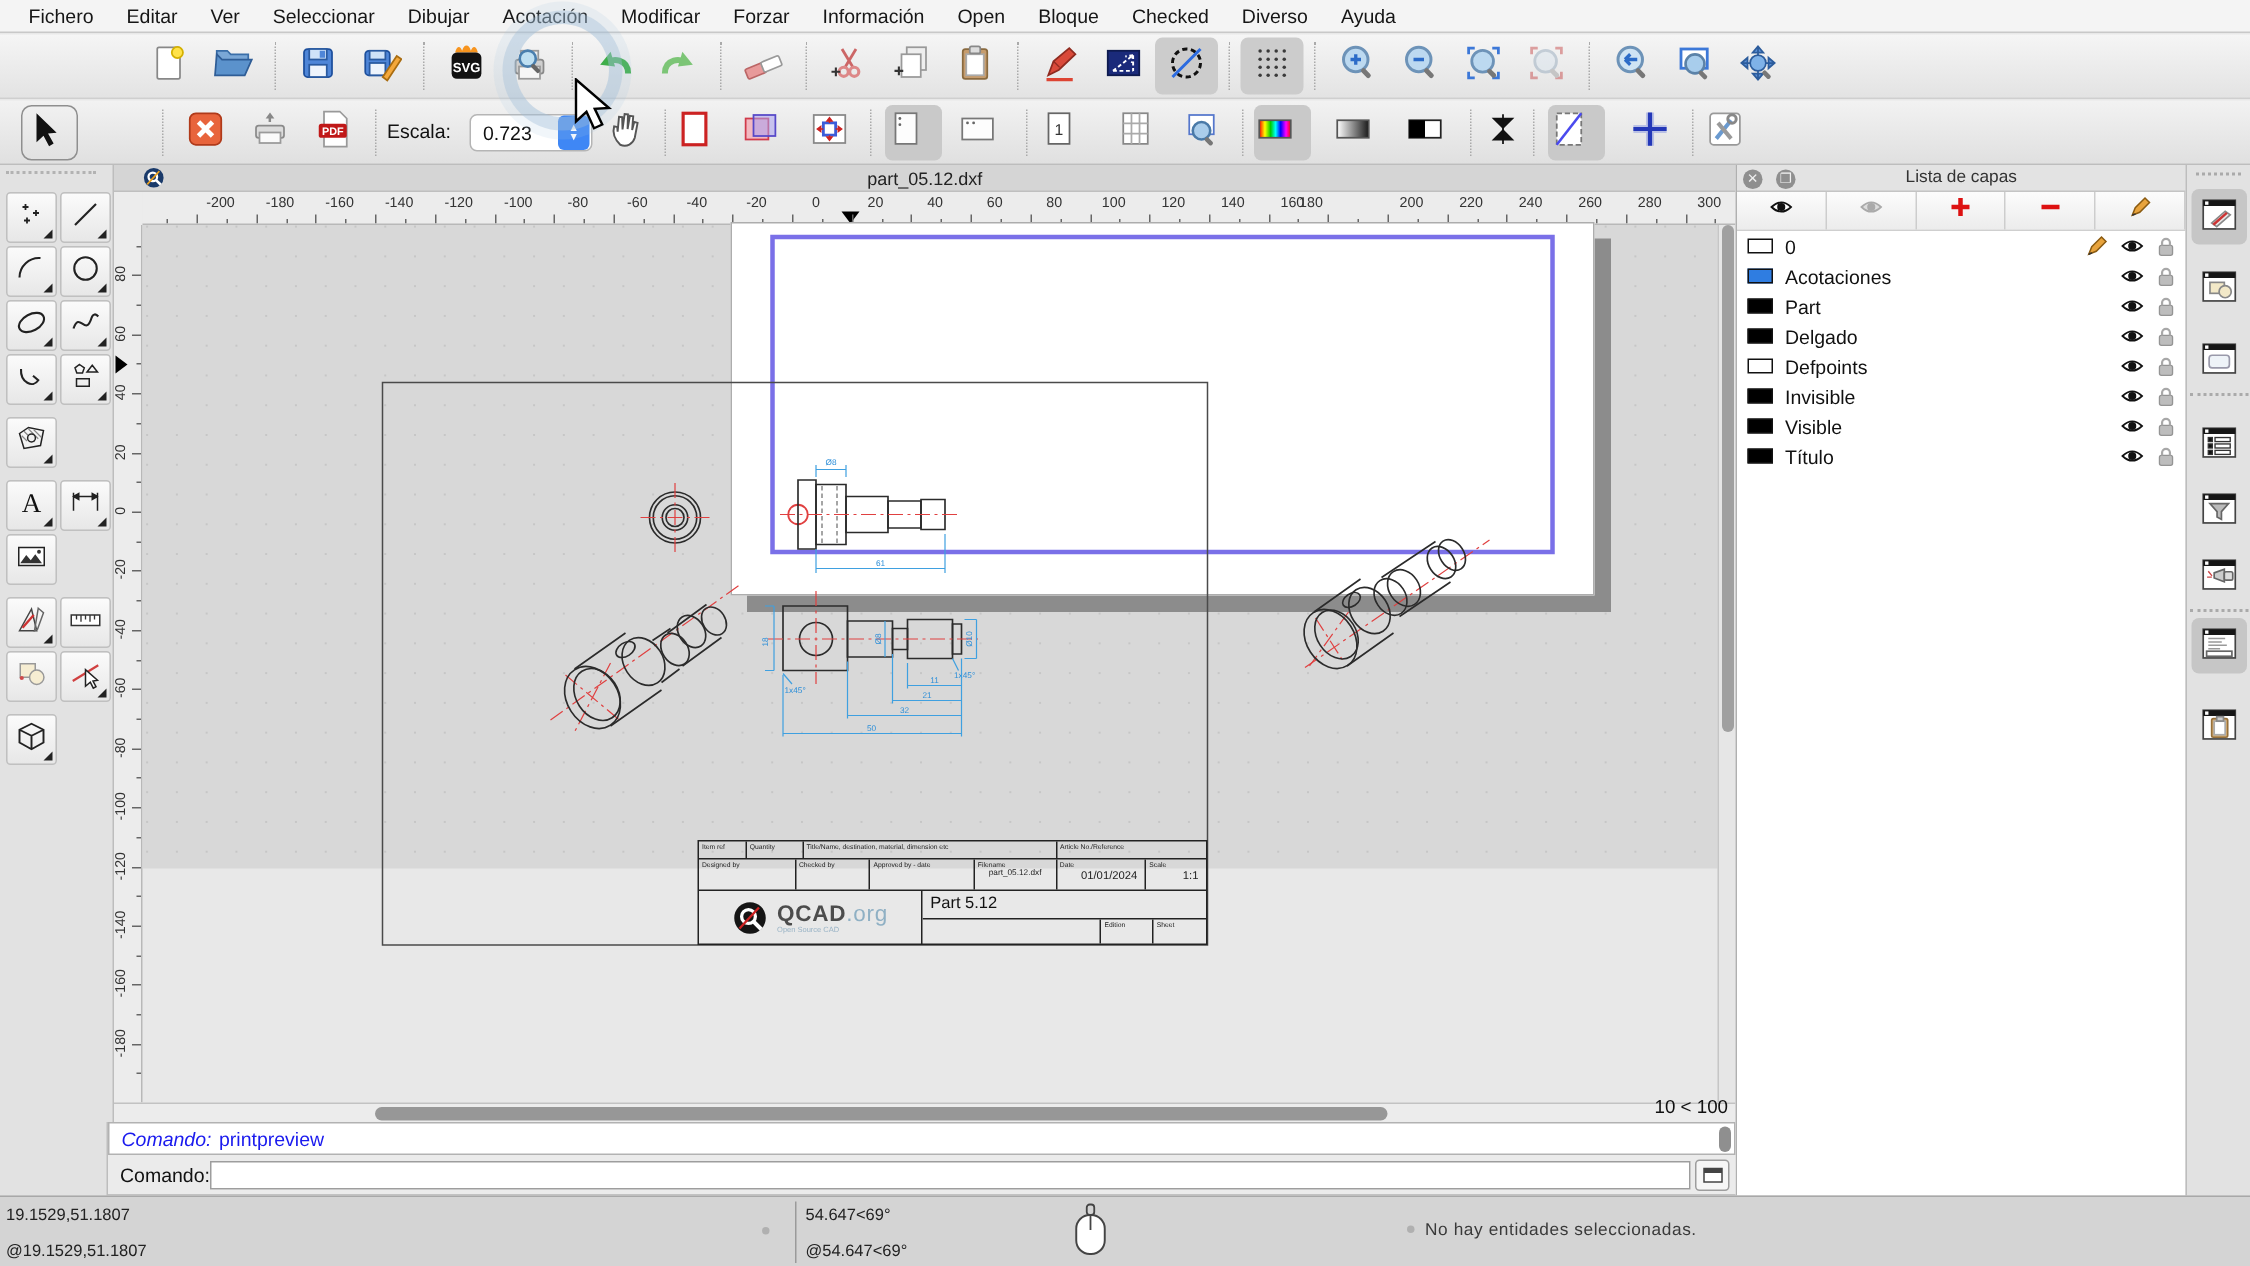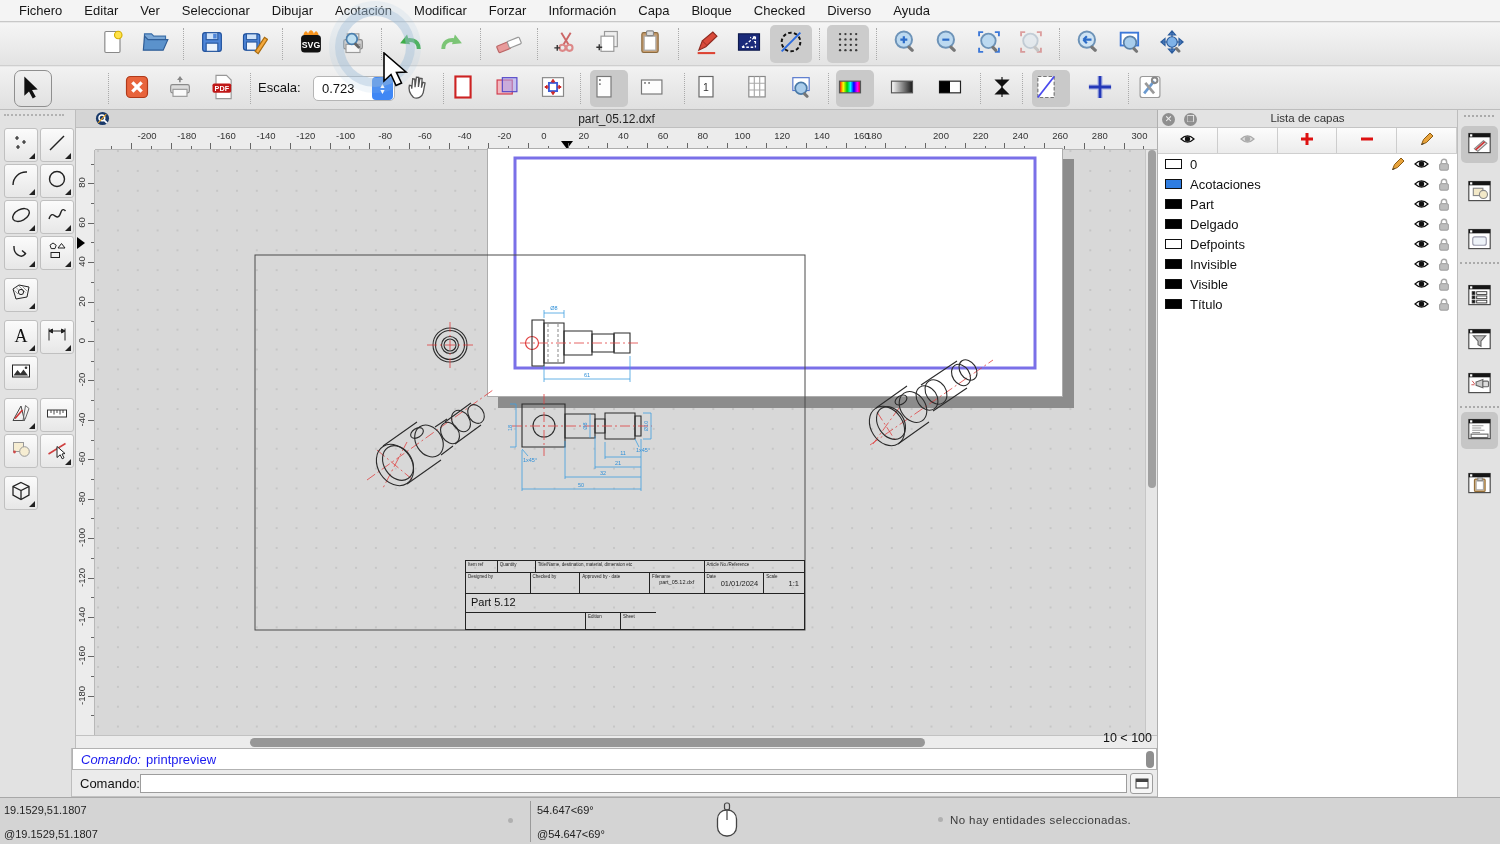--- a/index.html
+++ b/index.html
@@ -41,21 +41,21 @@
   #hruler { position:absolute; left:95px; top:128px; width:1062px; height:22px; background:#ececec; border-bottom:1px solid #b8b8b8; overflow:hidden; }
   #rcorner { position:absolute; left:76px; top:128px; width:19px; height:22px; background:#ececec; }
   #vruler { position:absolute; left:76px; top:150px; width:19px; height:585px; background:#ececec; border-right:1px solid #b8b8b8; overflow:hidden; }
   .htick { position:absolute; bottom:0; width:1px; background:#666; }
   .vtick { position:absolute; right:0; height:1px; background:#666; }
   .hlabel { position:absolute; top:2px; transform:translateX(-50%); font-size:9.5px; color:#333;margin-left:16px; }
   .vlabel { position:absolute; left:-10px; width:30px; text-align:center; transform:rotate(-90deg); font-size:9.5px; color:#333; }
   #hmarker { position:absolute; bottom:0; width:0; height:0; border-left:6px solid transparent; border-right:6px solid transparent; border-top:8px solid #000; }
   #vmarker { position:absolute; left:1px; width:0; height:0; border-top:6px solid transparent; border-bottom:6px solid transparent; border-left:8px solid #000; }
 
-  #canvas { position:absolute; left:95px; top:150px; width:1062px; height:585px;
+  #canvas { position:absolute; left:95px; top:150px; width:1062px; height:429px;
     background-color:#d8d8d8;
     background-image:radial-gradient(#c6c6c6 1px, transparent 1px);
     background-size:19.85px 19.85px; background-position:13px 11px;padding-left:12px; }
   #paper { position:absolute; left:392px; top:-2px; width:576px; height:249px; background:#fff; border:1px solid #adadad; box-shadow:11px 11px 0 #8c8c8c; }
   #entities { position:absolute; left:0; top:0; }
   .ol { stroke:#2b2b2b; stroke-width:1.1; fill:none; }
   .hid { stroke:#555; stroke-width:.7; fill:none; stroke-dasharray:3 2; }
   .cl { stroke:#e04040; stroke-width:.8; fill:none; stroke-dasharray:10 3 2 3; }
   .dim { stroke:#3fa0e0; stroke-width:.8; fill:none; }
   .dimt { fill:#2e8fd8; font-size:5.5px; font-family:"Liberation Sans",sans-serif; }
@@ -125,21 +125,21 @@
 <div id="menubar">
     <div class="menu-item">Fichero</div>
     <div class="menu-item">Editar</div>
     <div class="menu-item">Ver</div>
     <div class="menu-item">Seleccionar</div>
     <div class="menu-item">Dibujar</div>
     <div class="menu-item">Acotación</div>
     <div class="menu-item">Modificar</div>
     <div class="menu-item">Forzar</div>
     <div class="menu-item">Información</div>
-    <div class="menu-item">Capa</div>
+    <div class="menu-item">Open</div>
     <div class="menu-item">Bloque</div>
     <div class="menu-item">Checked</div>
     <div class="menu-item">Diverso</div>
     <div class="menu-item">Ayuda</div>
   </div>
 
 <div id="toolbar1">
     <div class="tb-btn">
       <span><svg width="28" height="28" viewBox="0 0 24 24">
           <rect x="5" y="3" width="13" height="18" rx="1" fill="#fff" stroke="#888"></rect>
@@ -847,20 +847,32 @@
       <div class="tb-cell" style="width:60px;">
         <div>Date</div>
         <div class="tb-val">01/01/2024</div>
       </div>
       <div class="tb-cell" style="width:40px;">
         <div>Scale</div>
         <div class="tb-val">1:1</div>
       </div>
     </div>
     <div class="tb-row" style="height:36px;border-bottom:none;">
+      <div class="tb-cell" id="qcad-logo-cell" style="width:150px;">
+        <span><svg width="24" height="24" viewBox="0 0 24 24">
+              <circle cx="12" cy="12" r="10.5" fill="#151515"></circle>
+              <circle cx="11" cy="11" r="4.6" fill="none" stroke="#fff" stroke-width="2.2"></circle>
+              <path d="M14.5 14.5 L19.5 19.5" stroke="#fff" stroke-width="2.6"></path>
+              <path d="M5 19 L18 5" stroke="#c22" stroke-width="1.6"></path>
+            </svg></span>
+        <span id="qcad-wordmark">
+          <div><span id="qcad-name">QCAD</span><span id="qcad-name" class="org"><span id="qcad-org" style="color:#8fb0c4;font-size:15px;">.org</span></span></div>
+          <div id="qcad-sub">Open Source CAD</div>
+        </span>
+      </div>
       <div class="tb-cell" style="width:190px;padding:0;border-right:none;">
         <div id="tb-part" style="height:19px;border-bottom:1px solid #222;">Part 5.12</div>
         <div style="display:flex;height:16px;">
           <div style="width:120px;border-right:1px solid #222;"></div>
           <div class="tb-cell" style="width:35px;">Edition</div>
           <div class="tb-cell" style="width:35px;">Sheet</div>
         </div>
       </div>
     </div>
   </div>

